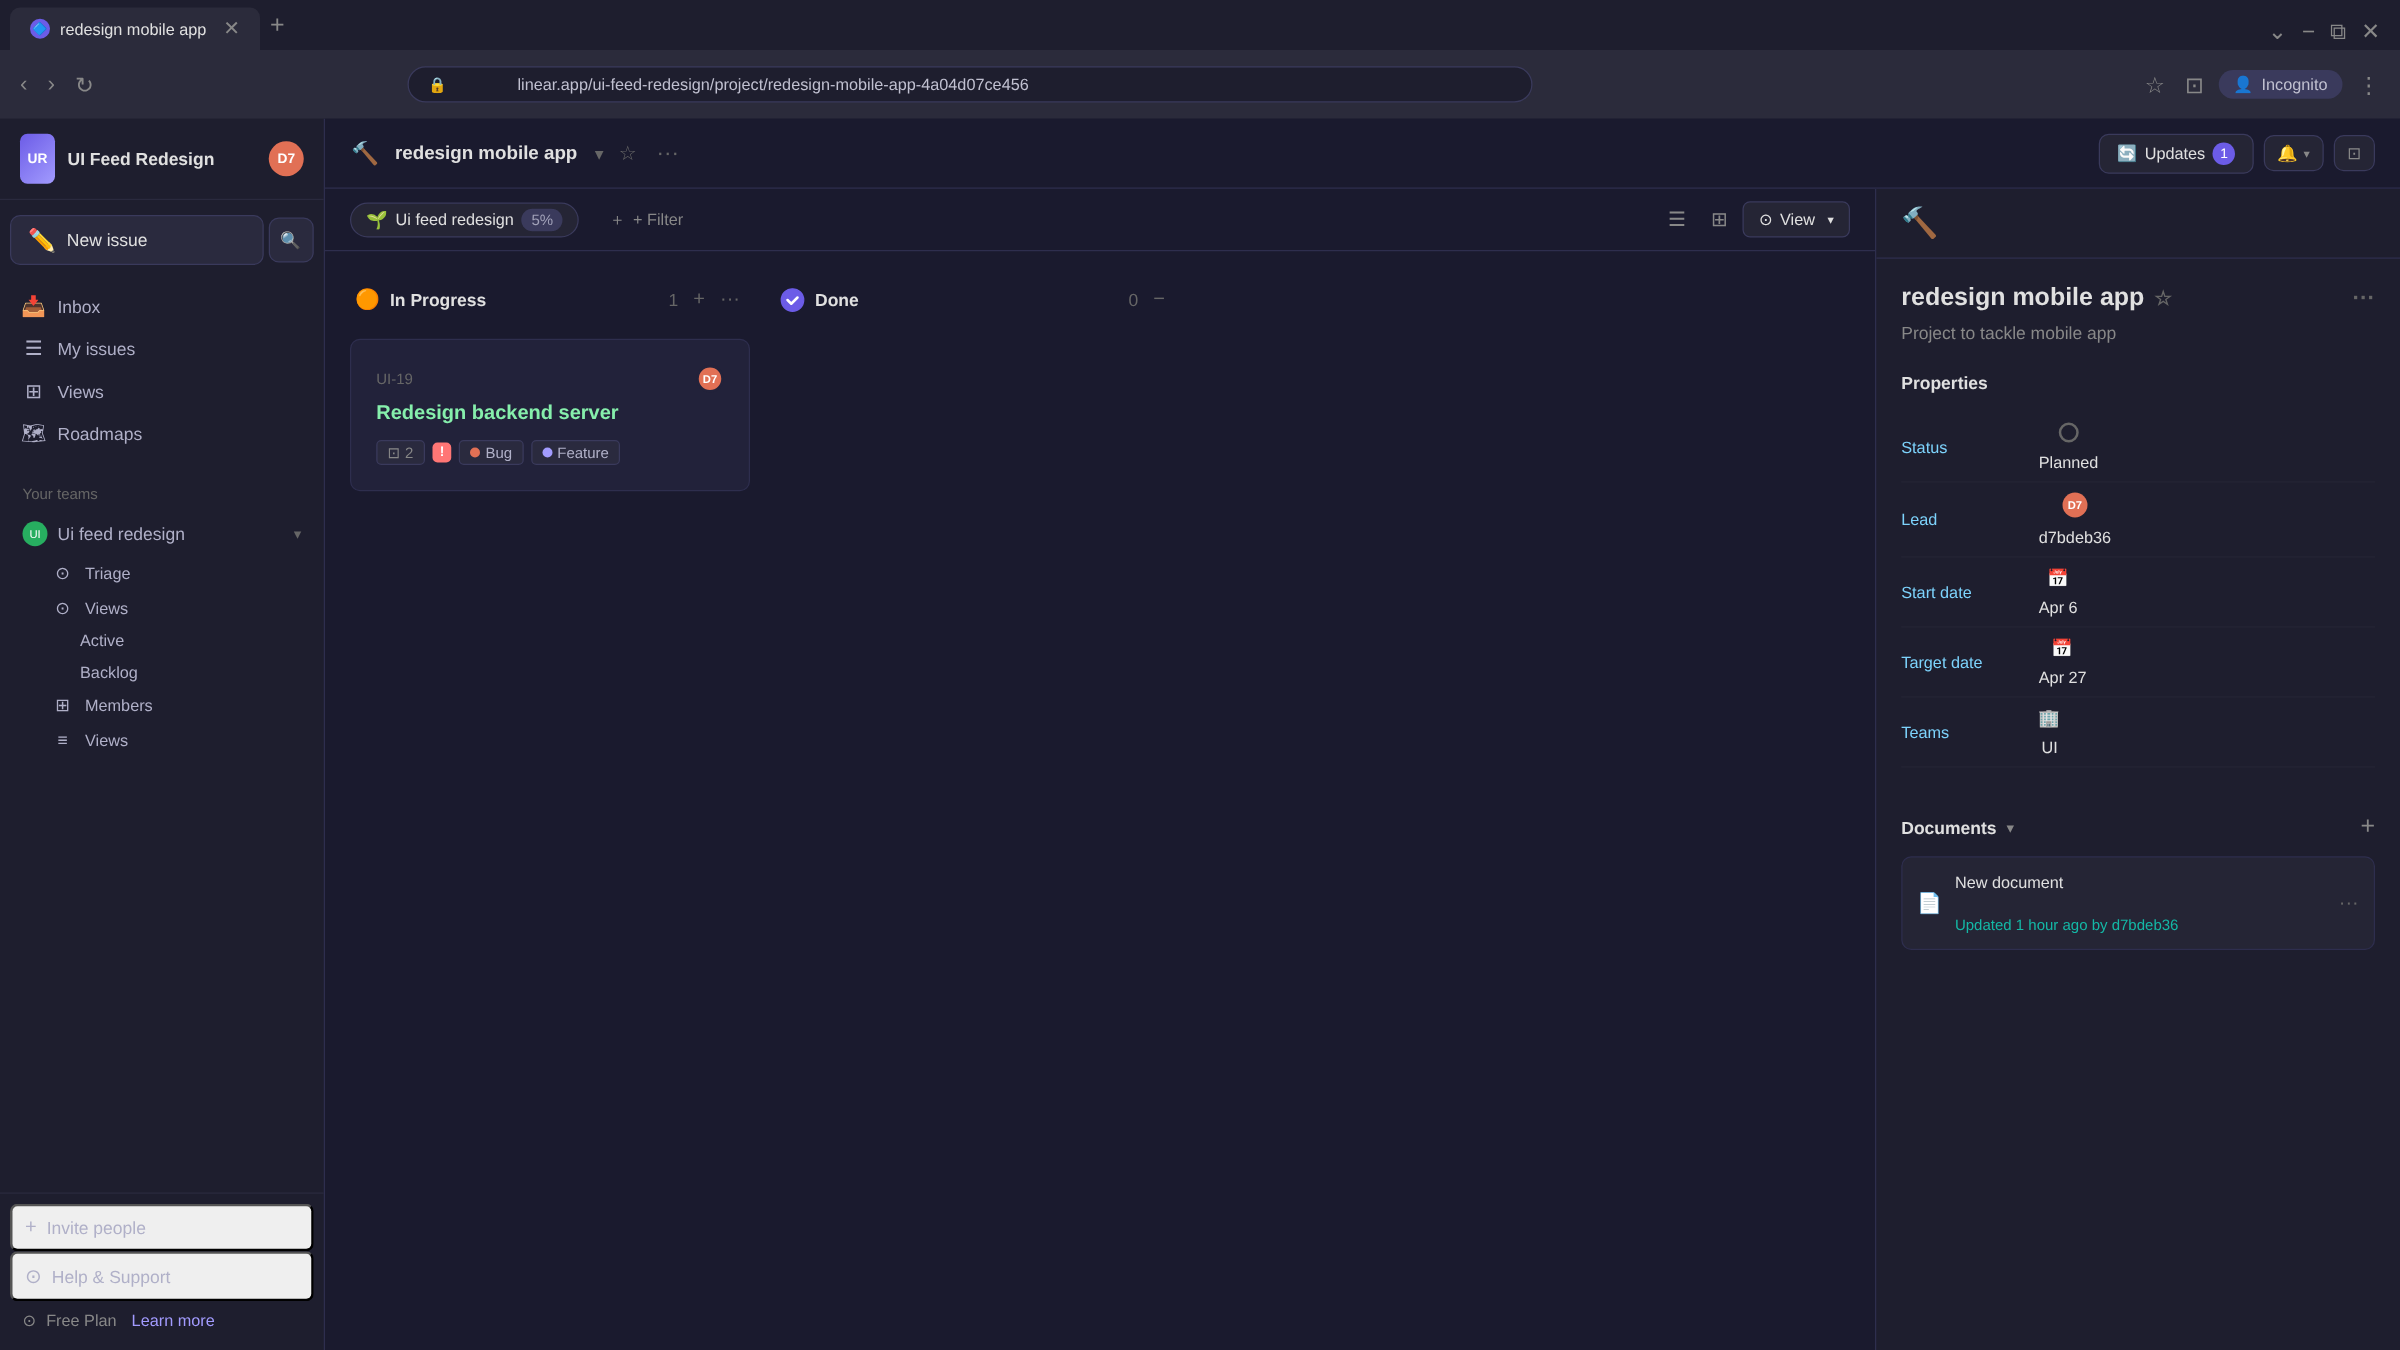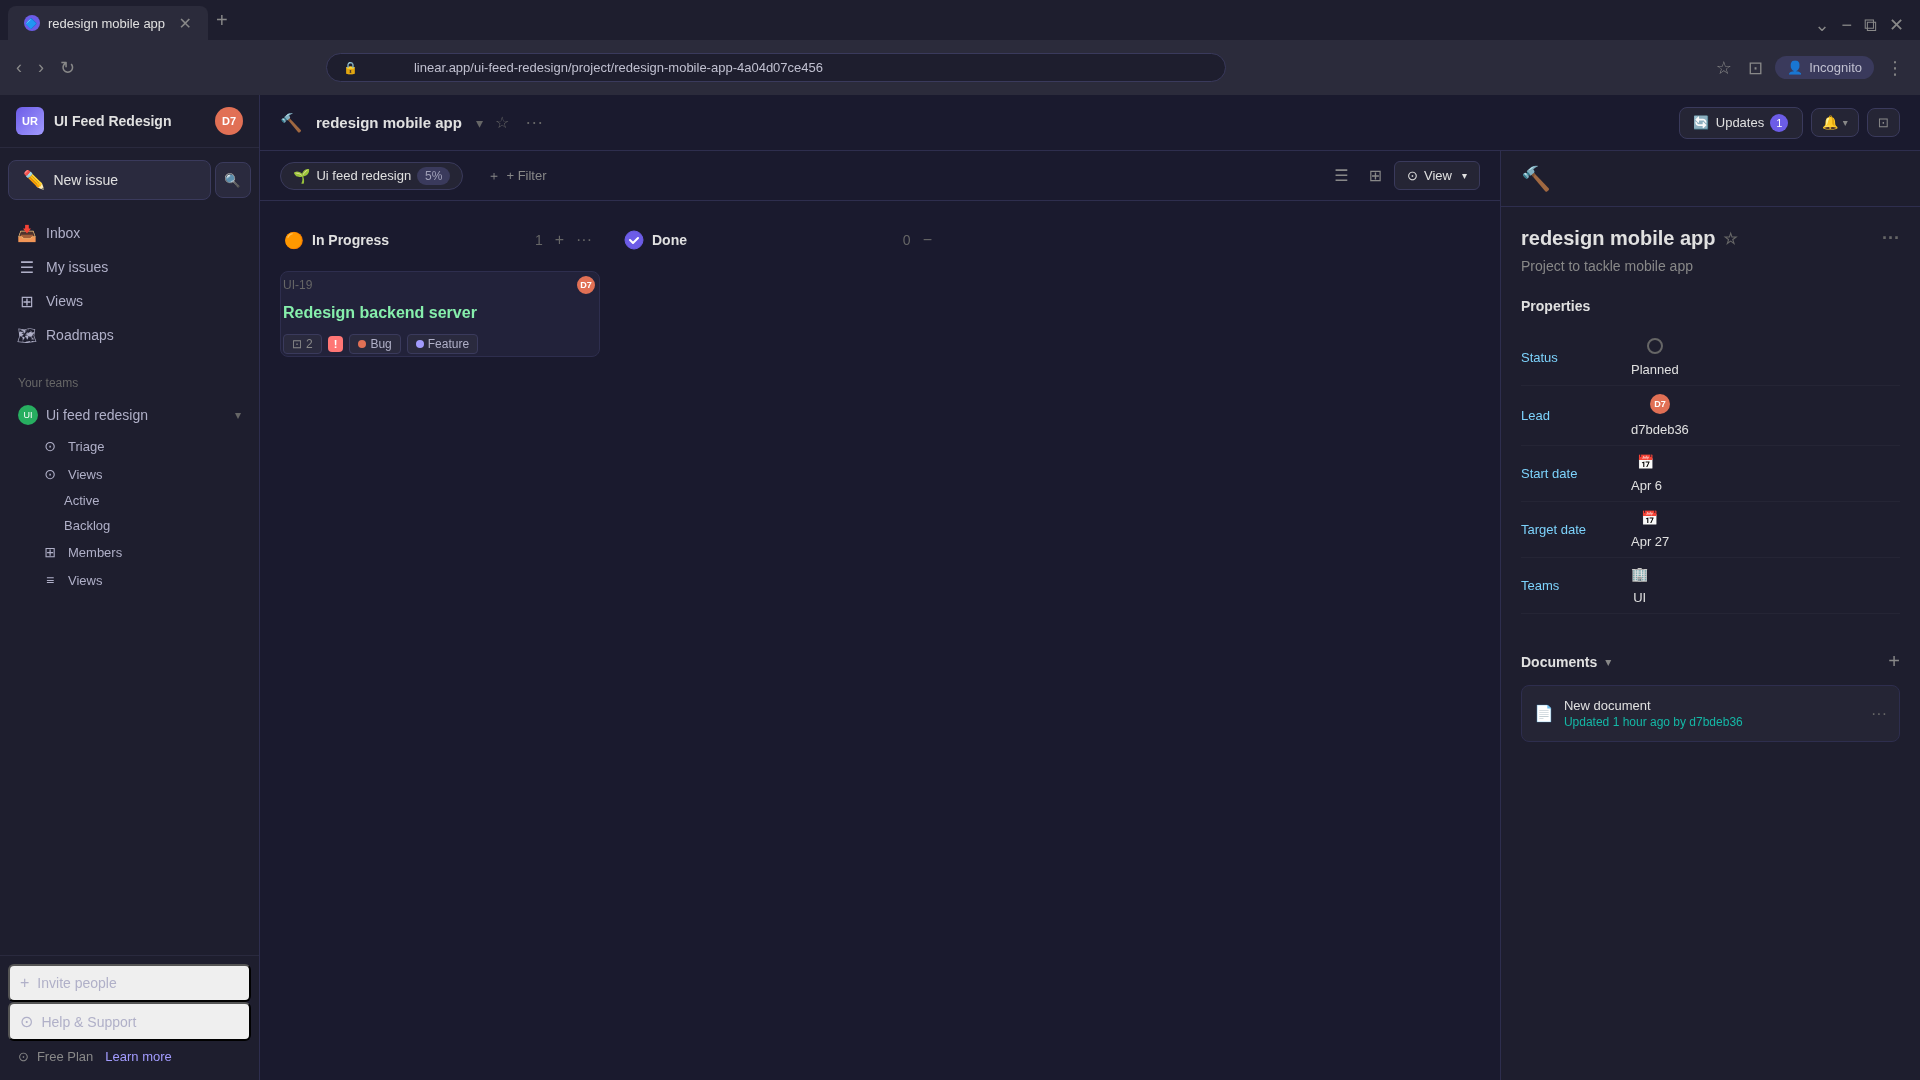--- a/index.html
+++ b/index.html
@@ -23,21 +23,21 @@
     .nav-icons { display: flex; gap: 8px; align-items: center; margin-left: auto; }
     .nav-icon-btn { background: none; border: none; color: #888; font-size: 18px; cursor: pointer; padding: 4px; }
     .incognito-badge { background: #3a3a5c; border-radius: 16px; padding: 4px 12px; font-size: 13px; color: #c0c0d0; display: flex; align-items: center; gap: 6px; }
 
     
     .app { display: flex; height: calc(1080px - 95px); }
 
     
     .sidebar { width: 260px; background: #1e1e2e; border-right: 1px solid #2e2e4e; display: flex; flex-direction: column; padding: 0; flex-shrink: 0; }
     .sidebar-header { padding: 12px 16px; display: flex; align-items: center; gap: 10px; border-bottom: 1px solid #2a2a3e; }
-    .workspace-avatar { width: 28px; height: 28px; background: linear-gradient(135deg, #6c5ce7, #a29bfe); border-radius: 6px; display: flex; align-items: center; justify-content: center; font-size: 11px; font-weight: 700; color: white; flex-shrink: 0; }
+    .workspace-avatar { width: 28px; height: 40px; background: linear-gradient(135deg, #6c5ce7, #a29bfe); border-radius: 6px; display: flex; align-items: center; justify-content: center; font-size: 11px; font-weight: 700; color: white; flex-shrink: 0; }
     .workspace-name { font-size: 14px; font-weight: 600; color: #e0e0e0; flex: 1; }
     .user-avatar { width: 28px; height: 28px; background: #e17055; border-radius: 50%; display: flex; align-items: center; justify-content: center; font-size: 11px; font-weight: 700; color: white; flex-shrink: 0; }
 
     .sidebar-actions { padding: 12px 8px; display: flex; gap: 4px; align-items: center; }
     .new-issue-btn { flex: 1; background: #2a2a3e; border: 1px solid #3a3a5c; border-radius: 8px; padding: 8px 14px; color: #e0e0e0; font-size: 14px; cursor: pointer; text-align: left; display: flex; align-items: center; gap: 8px; }
     .search-btn { background: #2a2a3e; border: 1px solid #3a3a5c; border-radius: 8px; padding: 8px; color: #888; cursor: pointer; display: flex; align-items: center; justify-content: center; width: 36px; height: 36px; }
 
     .sidebar-nav { padding: 4px 8px; }
     .nav-item { display: flex; align-items: center; gap: 10px; padding: 8px 10px; border-radius: 6px; cursor: pointer; color: #b0b0c8; font-size: 14px; }
     .nav-icon { width: 18px; height: 18px; display: flex; align-items: center; justify-content: center; font-size: 16px; flex-shrink: 0; }
@@ -96,21 +96,21 @@
     .board-columns { display: flex; gap: 0; padding: 20px; overflow-x: auto; flex: 1; align-items: flex-start; }
     .board-column { min-width: 320px; max-width: 320px; margin-right: 20px; }
     .column-header { display: flex; align-items: center; gap: 8px; padding: 8px 4px; margin-bottom: 12px; }
     .column-status-icon { width: 20px; height: 20px; display: flex; align-items: center; justify-content: center; font-size: 16px; flex-shrink: 0; }
     .column-title { font-size: 14px; font-weight: 600; color: #e0e0e0; flex: 1; }
     .column-count { color: #666; font-size: 14px; }
     .column-actions { display: flex; gap: 4px; margin-left: auto; }
     .col-btn { background: none; border: none; color: #666; cursor: pointer; padding: 2px 4px; font-size: 16px; border-radius: 4px; }
 
     
-    .issue-card { background: #22223a; border: 1px solid #2e2e4e; border-radius: 8px; padding: 2px; cursor: pointer; margin-bottom: 8px; }
+    .issue-card { background: #22223a; border: 1px solid #2e2e4e; border-radius: 8px; padding: 20px; cursor: pointer; margin-bottom: 8px; }
     .issue-id { font-size: 12px; color: #666; margin-bottom: 6px; display: flex; align-items: center; justify-content: space-between; }
     .issue-avatar { width: 22px; height: 22px; background: #e17055; border-radius: 50%; display: flex; align-items: center; justify-content: center; font-size: 9px; font-weight: 700; color: white; border: 2px solid #22223a; }
     .issue-title { font-size: 16px; color: #86efac; margin-bottom: 10px; line-height: 1.4; font-weight: bold; }
     .issue-tags { display: flex; align-items: center; gap: 6px; flex-wrap: wrap; }
     .issue-tag { display: flex; align-items: center; gap: 4px; background: #2a2a3e; border: 1px solid #3a3a5c; border-radius: 4px; padding: 2px 8px; font-size: 12px; color: #b0b0c8; }
     .tag-dot { width: 8px; height: 8px; border-radius: 50%; flex-shrink: 0; }
     .sub-issues-badge { display: flex; align-items: center; gap: 4px; color: #888; font-size: 12px; background: #2a2a3e; border: 1px solid #3a3a5c; border-radius: 4px; padding: 2px 8px; }
     .warning-badge { background: #ff7675; border-radius: 4px; padding: 2px 6px; font-size: 11px; color: white; font-weight: 700; }
 
     
@@ -137,21 +137,21 @@
     .calendar-icon { font-size: 14px; }
 
     .documents-section { margin-top: 8px; }
     .documents-header { display: flex; align-items: center; gap: 8px; padding: 12px 0; cursor: pointer; }
     .documents-title { font-size: 14px; font-weight: 600; color: #e0e0e0; }
     .documents-chevron { color: #888; font-size: 12px; }
     .add-doc-btn { margin-left: auto; color: #888; font-size: 20px; cursor: pointer; }
     .doc-item { display: flex; align-items: center; gap: 10px; padding: 12px; background: #252535; border: 1px solid #2e2e4e; border-radius: 8px; cursor: pointer; }
     .doc-icon { font-size: 16px; color: #888; }
     .doc-info { flex: 1; }
-    .doc-title { font-size: 13px; color: #e0e0e0; margin-bottom: 2px; }
+    .doc-title { font-size: 13px; color: #e0e0e0; margin-bottom: 20px; }
     .doc-meta { font-size: 12px; color: #14b8a6; }
     .doc-more { color: #666; cursor: pointer; font-size: 16px; }
   </style>
 </head>
 <body>
 
 <div class="browser-chrome">
   <div class="tab-bar">
     <div class="tab">
       <div class="tab-favicon">🔷</div>

